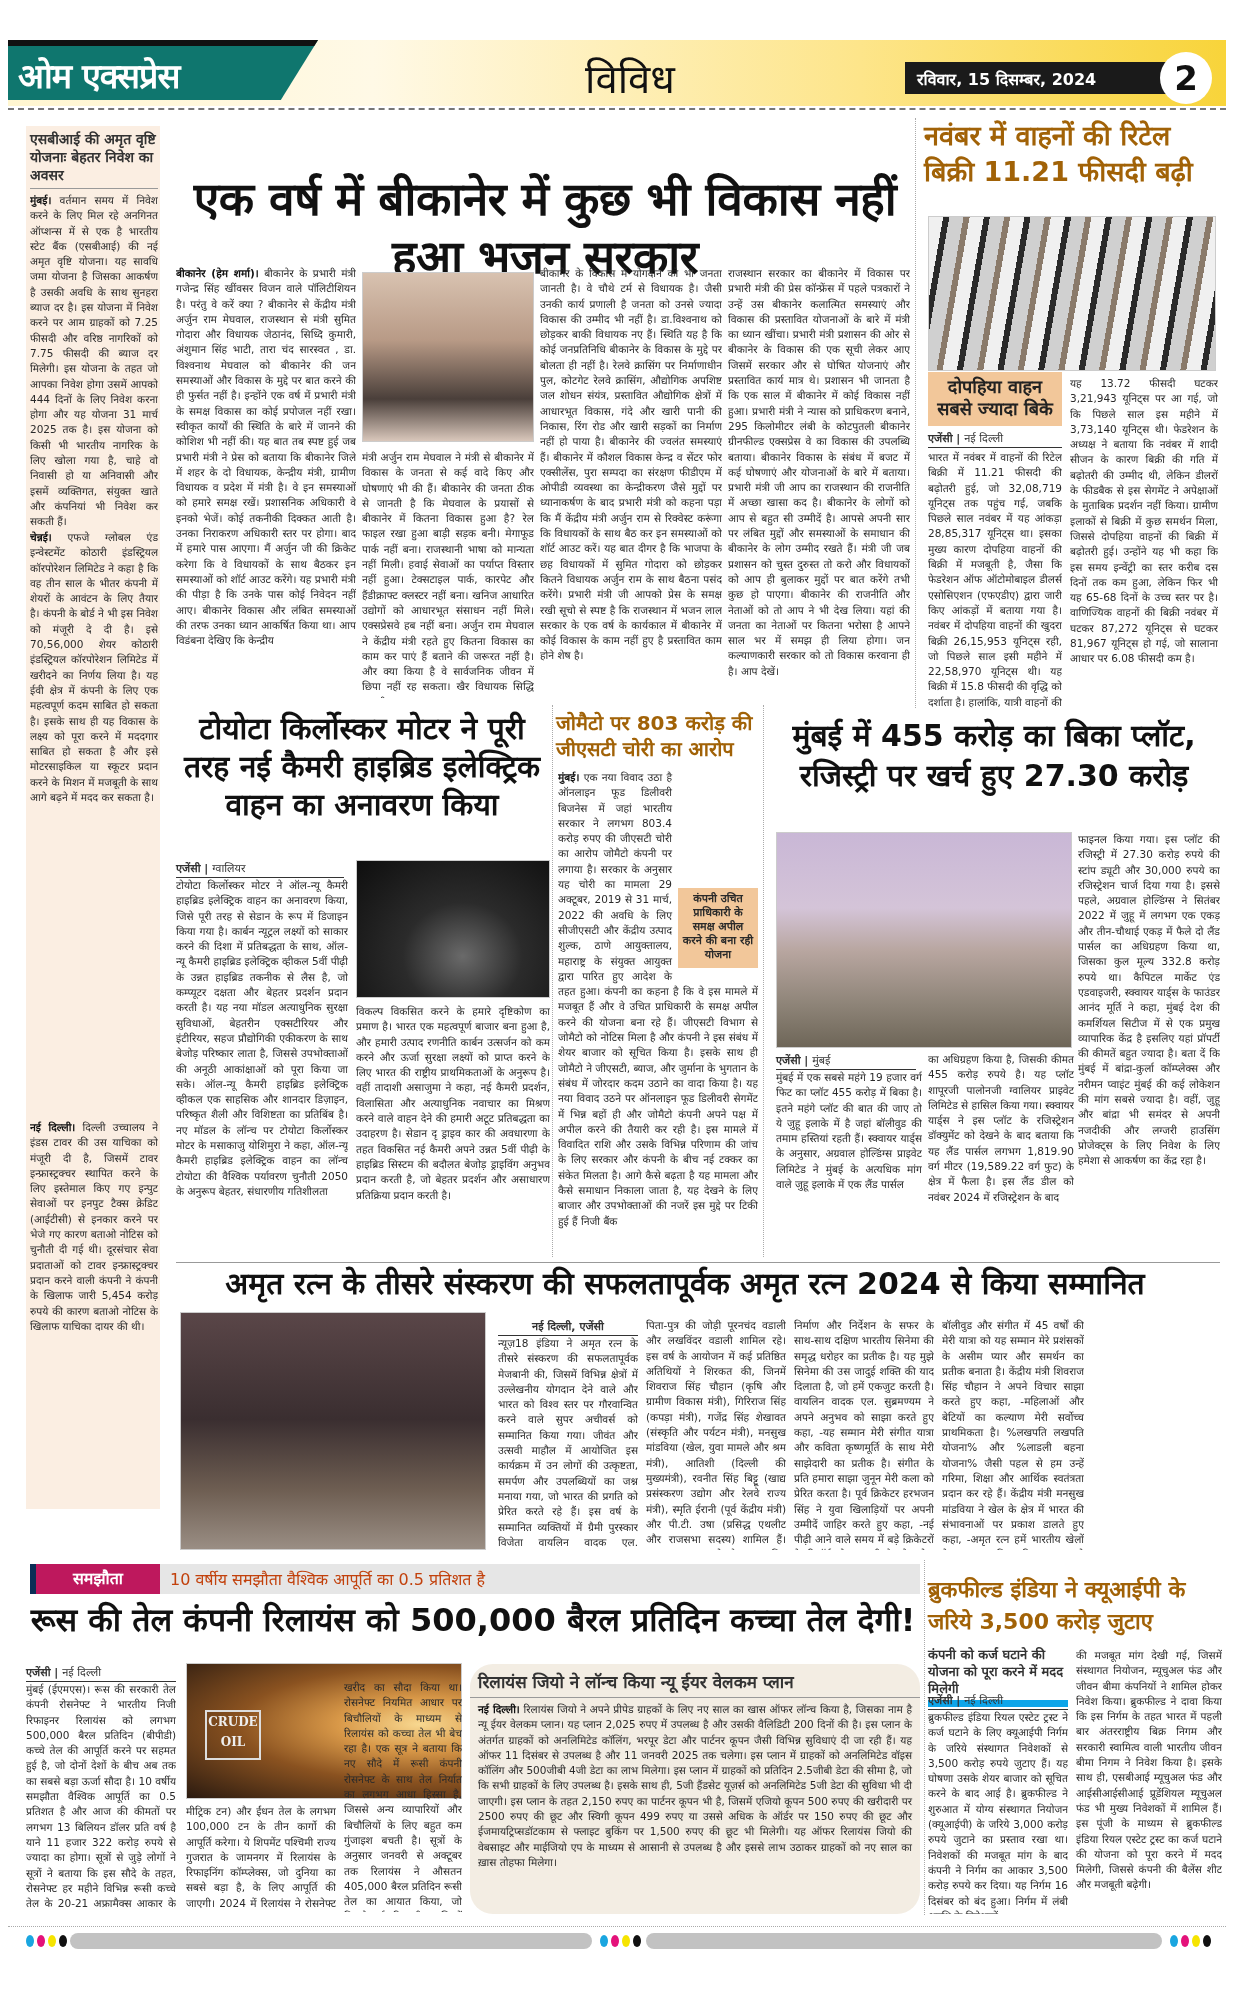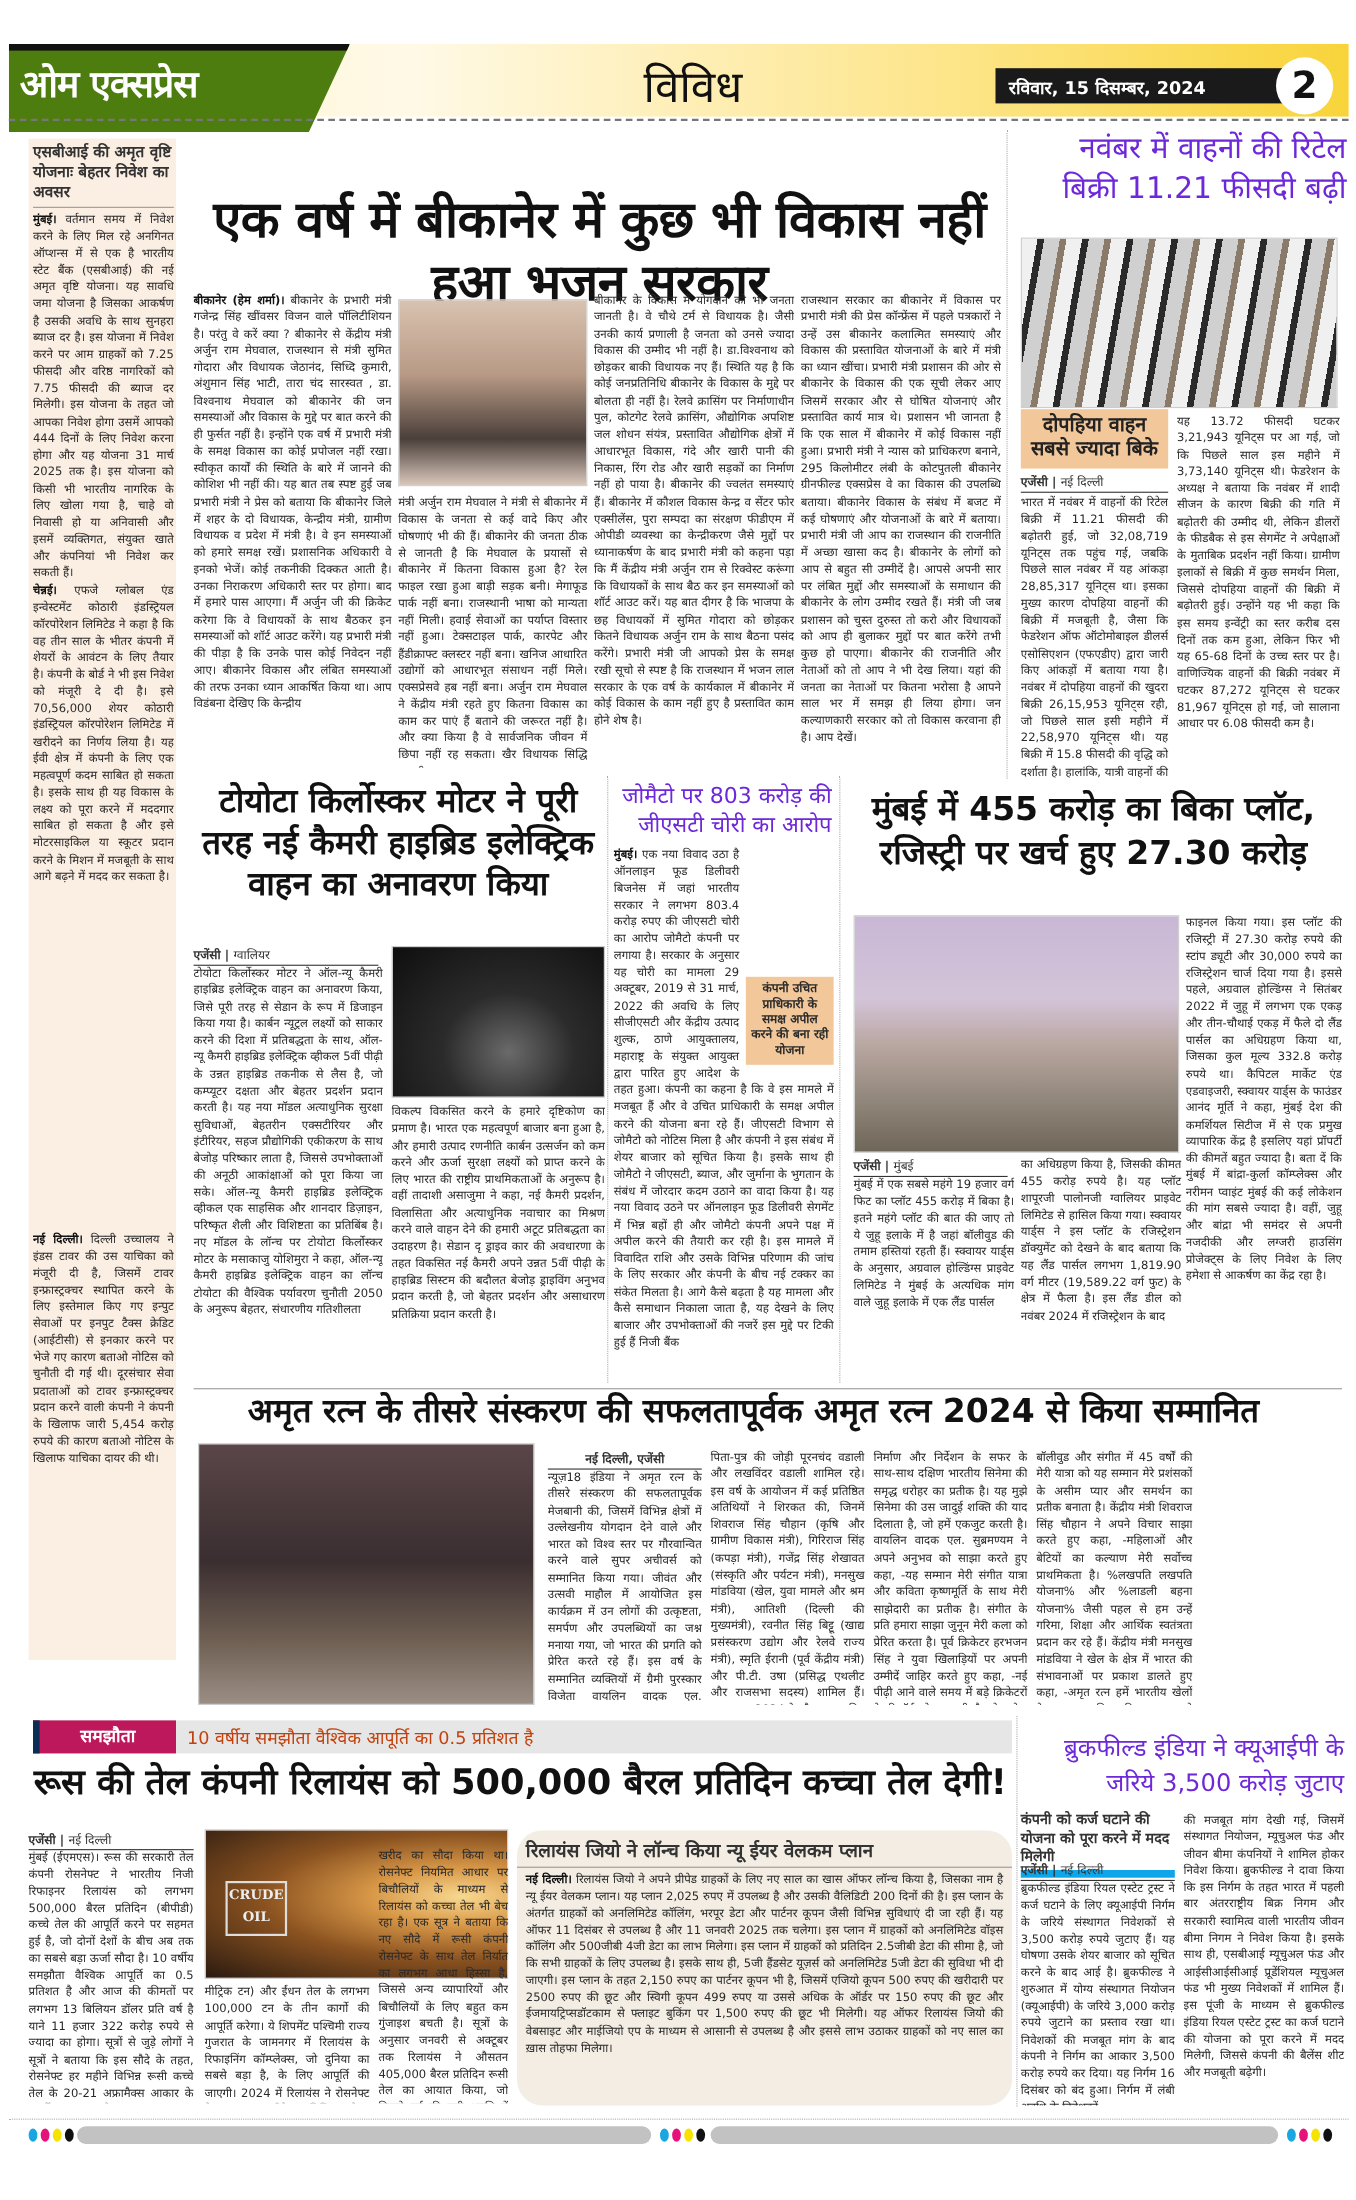--- a/index.html
+++ b/index.html
@@ -1,32 +1,32 @@
 <!DOCTYPE html>
 <html><head>
 <meta charset="utf-8">
 <style>
   * { box-sizing: border-box; margin: 0; padding: 0; }
   body { width: 1233px; height: 2000px; background: #ffffff; font-family: "DejaVu Sans", sans-serif; color: #1a1a1a; position: relative; overflow: hidden; }
   .abs { position: absolute; }
   .masthead { left: 8px; top: 40px; width: 1218px; height: 66px; background: linear-gradient(90deg, #fff6d0 0%, #fff9e6 30%, #fde58a 70%, #f8d43a 100%); }
-  .brand { left: 8px; top: 40px; width: 310px; height: 80px; background: #4d7c0f; clip-path: polygon(0 0, 100% 0, 88% 100%, 0 100%); border-top: 6px solid #111; }
+  .brand { left: 8px; top: 40px; width: 310px; height: 60px; background: #0f766e; clip-path: polygon(0 0, 100% 0, 88% 100%, 0 100%); border-top: 6px solid #111; }
   .brand-text { position: absolute; left: 10px; top: 6px; font-size: 34px; font-weight: bold; color: #fff; letter-spacing: -1px; }
   .section-title { left: 520px; top: 50px; width: 220px; text-align: center; font-size: 40px; color: #111; }
   .datebox { left: 905px; top: 62px; width: 270px; height: 32px; background: #1a1a1a; color: #fff; font-size: 16px; font-weight: bold; padding: 6px 12px; }
   .pagenum { left: 1160px; top: 52px; width: 52px; height: 52px; border-radius: 50%; background: #fff; color: #111; font-size: 34px; font-weight: bold; text-align: center; line-height: 52px; }
   .dash-rule { left: 8px; top: 108px; width: 1218px; border-top: 2px dashed #777; }
   .sidebar-box { background: #fbeee2; }
   .col-text { font-size: 10.5px; line-height: 15.3px; color: #2a2a2a; text-align: justify; overflow: hidden; }
   .col-text b { font-weight: bold; color: #111; }
   .side-head { font-size: 14px; font-weight: bold; line-height: 18px; color: #333; border-bottom: 1px solid #999; padding-bottom: 4px; margin-bottom: 4px; }
   .side-head2 { font-size: 17px; font-weight: bold; line-height: 21px; color: #333; border-bottom: 1px solid #999; padding-bottom: 4px; margin-bottom: 4px; }
   .headline-xl { font-size: 46px; font-weight: bold; line-height: 58px; text-align: center; color: #111; letter-spacing: -0.5px; }
   .headline-l { font-size: 30px; font-weight: bold; line-height: 38px; text-align: center; color: #111; }
-  .headline-m { font-size: 24px; font-weight: normal; line-height: 32px; text-align: right; color: #6d28d9; }
+  .headline-m { font-size: 24px; font-weight: bold; line-height: 32px; text-align: left; color: #a16207; }
   .dateline { font-size: 11px; font-weight: bold; color: #333; border-bottom: 1px solid #333; padding-bottom: 2px; margin-bottom: 4px; }
   .dateline span { font-weight: normal; }
   .photo { border: 1px solid #ccc; }
   .caption-box { background: #f2c79a; font-size: 18px; font-weight: bold; line-height: 22px; text-align: center; color: #222; padding: 4px; }
   .rule-v { border-left: 1px dotted #aaa; }
   .band { left: 30px; top: 1564px; width: 890px; height: 30px; background: #e6e6e6; }
   .band-tag { left: 30px; top: 1564px; width: 130px; height: 30px; background: #be185d; color: #fff; font-size: 16px; font-weight: bold; text-align: center; line-height: 30px; border-left: 6px solid #0b2e56; }
   .band-text { left: 170px; top: 1568px; font-size: 16px; color: #c2410c; }
   .jio-box { background: #f3ede3; }
   .jio-head { font-size: 17px; font-weight: bold; color: #333; border-bottom: 1px solid #999; padding: 6px 8px 4px; }

